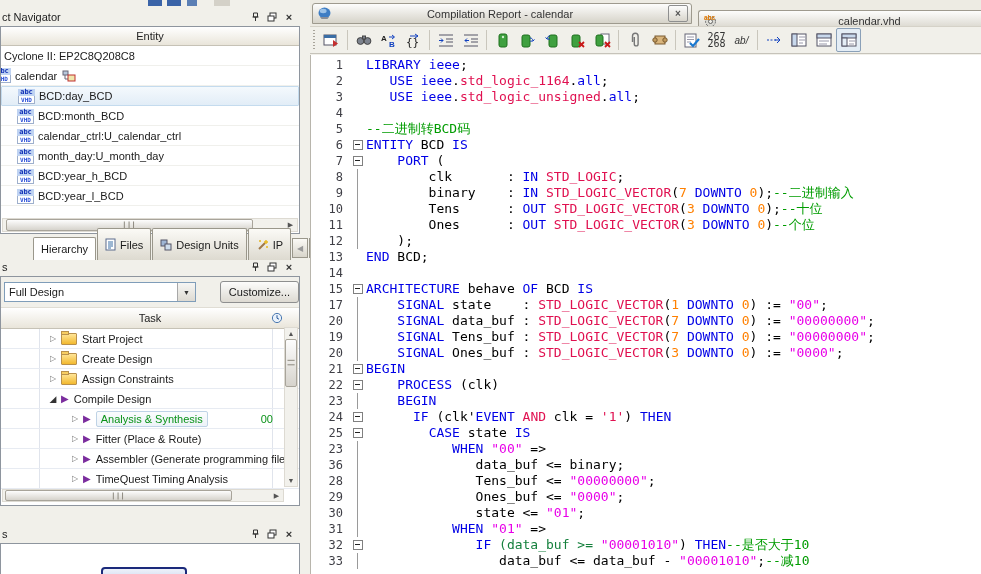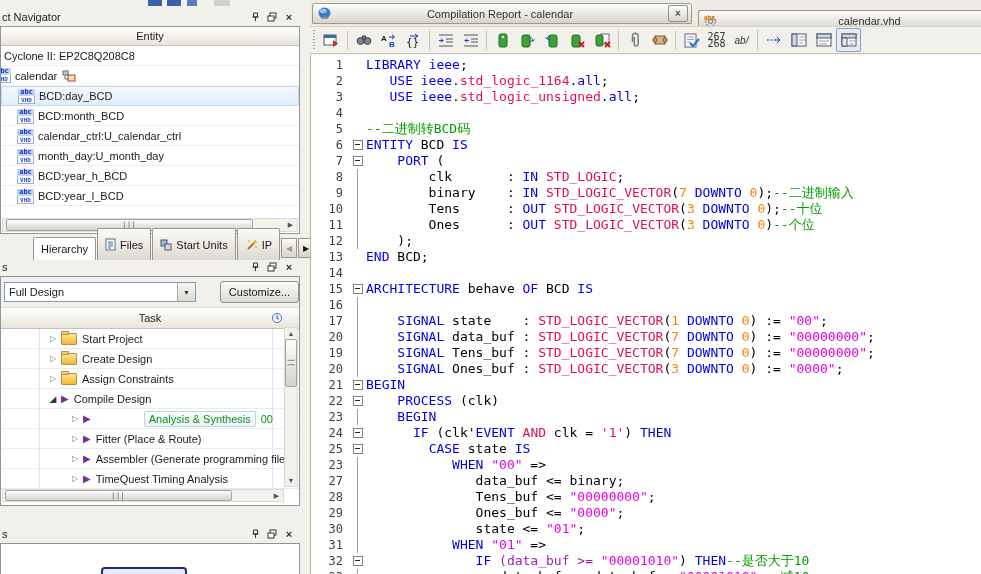--- a/index.html
+++ b/index.html
@@ -47,21 +47,21 @@
        display:flex;align-items:center;font-size:11px;}
   .task-row{height:20px;display:flex;align-items:center;border-bottom:1px solid #E7EBF2;box-sizing:border-box;white-space:nowrap;position:relative;}
   .exp{width:12px;text-align:center;font-size:8px;color:#7A7A7A;flex:0 0 auto;}
   .exp.open{color:#333;font-size:9px;}
   .icon-folder{width:14px;height:10px;background:linear-gradient(#FFE598,#F2B92F);border:1px solid #B9914C;
                border-radius:1px;position:relative;margin:0 5px 0 2px;flex:0 0 auto;}
   .icon-folder::before{content:"";position:absolute;top:-3px;left:-1px;width:6px;height:2px;
                 background:#F7CE63;border:1px solid #B9914C;}
   .icon-play{color:#7B2D9E;font-size:10px;margin:0 5px 0 2px;flex:0 0 auto;line-height:10px;}
   .sel-box{border:1px solid #BFD3E6;background:linear-gradient(#FBFCFD,#EDF3F8);border-radius:2px;
-           padding:1px 4px;color:#0A9218;margin-left:48px;}
+           padding:1px 4px;color:#0A9218;}
   .task-time{position:absolute;right:26px;color:#0A9218;}
   .vgrid{position:absolute;top:0;bottom:0;width:1px;background:#E0E4EC;}
   
   .scol{display:flex;align-items:center;justify-content:center;gap:5px;border-right:1px solid #C6C2B6;
         box-sizing:border-box;height:100%;}
   
   .wtitle{height:21px;background:linear-gradient(#FDFDFC,#D6D3C9);border:1px solid #9E9A8E;
           border-radius:3px 3px 0 0;display:flex;align-items:center;box-sizing:border-box;}
   .wtitle .wt{flex:1;text-align:center;font-size:11px;color:#333;white-space:nowrap;overflow:hidden;}
   .wicon{margin-left:4px;flex:0 0 auto;display:flex;}
@@ -202,21 +202,21 @@
         </span>
         <span>Files</span>
       </div>
       <div class="ntab">
         <span style="display: inline-flex;">
           <svg width="12" height="12" viewBox="0 0 12 12">
             <rect x="1" y="1" width="6" height="6" fill="#9FB6D4" stroke="#556"></rect>
             <rect x="5" y="5" width="6" height="6" fill="#CEDDEC" stroke="#556"></rect>
           </svg>
         </span>
-        <span>Start Units</span>
+        <span>Design Units</span>
       </div>
       <div class="ntab">
         <span style="display: inline-flex;">
           <svg width="13" height="13" viewBox="0 0 13 13">
             <line x1="3" y1="11" x2="9" y2="5" stroke="#A0784A" stroke-width="2"></line>
             <path d="M10 2v4M8 4h4" stroke="#E8B820" stroke-width="1.4"></path>
             <path d="M4 2v2M3 3h2M11 8v2M10 9h2" stroke="#E8B820"></path>
           </svg>
         </span>
         <span>IP</span>
@@ -576,25 +576,20 @@
       <span class="ln">14</span>
       <span class="fd"></span>
       <span class="tx"></span>
     </div>
     <div class="cl">
       <span class="ln">15</span>
       <span class="fd m"></span>
       <span class="tx"><span style="color: rgb(0, 0, 230);">ARCHITECTURE</span><span style="color: rgb(0, 0, 0);"> behave </span><span style="color: rgb(0, 0, 230);">OF</span><span style="color: rgb(0, 0, 0);"> BCD </span><span style="color: rgb(0, 0, 230);">IS</span></span>
     </div>
     <div class="cl">
-      <span class="ln">16</span>
-      <span class="fd l"></span>
-      <span class="tx"></span>
-    </div>
-    <div class="cl">
       <span class="ln">17</span>
       <span class="fd l"></span>
       <span class="tx"><span style="color: rgb(0, 0, 0);">    </span><span style="color: rgb(0, 0, 230);">SIGNAL</span><span style="color: rgb(0, 0, 0);"> state    : </span><span style="color: rgb(224, 16, 80);">STD_LOGIC_VECTOR</span><span style="color: rgb(0, 0, 0);">(</span><span style="color: rgb(255, 128, 0);">1</span><span style="color: rgb(0, 0, 0);"> </span><span style="color: rgb(0, 0, 230);">DOWNTO</span><span style="color: rgb(0, 0, 0);"> </span><span style="color: rgb(255, 128, 0);">0</span><span style="color: rgb(0, 0, 0);">) := </span><span style="color: rgb(232, 0, 232);">"00"</span><span style="color: rgb(0, 0, 0);">;</span></span>
     </div>
     <div class="cl">
       <span class="ln">20</span>
       <span class="fd l"></span>
       <span class="tx"><span style="color: rgb(0, 0, 0);">    </span><span style="color: rgb(0, 0, 230);">SIGNAL</span><span style="color: rgb(0, 0, 0);"> data_buf : </span><span style="color: rgb(224, 16, 80);">STD_LOGIC_VECTOR</span><span style="color: rgb(0, 0, 0);">(</span><span style="color: rgb(255, 128, 0);">7</span><span style="color: rgb(0, 0, 0);"> </span><span style="color: rgb(0, 0, 230);">DOWNTO</span><span style="color: rgb(0, 0, 0);"> </span><span style="color: rgb(255, 128, 0);">0</span><span style="color: rgb(0, 0, 0);">) := </span><span style="color: rgb(232, 0, 232);">"00000000"</span><span style="color: rgb(0, 0, 0);">;</span></span>
     </div>
     <div class="cl">
@@ -631,21 +626,21 @@
       <span class="ln">25</span>
       <span class="fd m"></span>
       <span class="tx"><span style="color: rgb(0, 0, 0);">        </span><span style="color: rgb(0, 0, 230);">CASE</span><span style="color: rgb(0, 0, 0);"> state </span><span style="color: rgb(0, 0, 230);">IS</span></span>
     </div>
     <div class="cl">
       <span class="ln">23</span>
       <span class="fd l"></span>
       <span class="tx"><span style="color: rgb(0, 0, 0);">           </span><span style="color: rgb(0, 0, 230);">WHEN</span><span style="color: rgb(0, 0, 0);"> </span><span style="color: rgb(232, 0, 232);">"00"</span><span style="color: rgb(0, 0, 0);"> =&gt;</span></span>
     </div>
     <div class="cl">
-      <span class="ln">27</span>
+      <span class="ln">36</span>
       <span class="fd l"></span>
       <span class="tx"><span style="color: rgb(0, 0, 0);">              data_buf &lt;= binary;</span></span>
     </div>
     <div class="cl">
       <span class="ln">28</span>
       <span class="fd l"></span>
       <span class="tx"><span style="color: rgb(0, 0, 0);">              Tens_buf &lt;= </span><span style="color: rgb(232, 0, 232);">"00000000"</span><span style="color: rgb(0, 0, 0);">;</span></span>
     </div>
     <div class="cl">
       <span class="ln">29</span>
@@ -658,20 +653,20 @@
       <span class="tx"><span style="color: rgb(0, 0, 0);">              state &lt;= </span><span style="color: rgb(232, 0, 232);">"01"</span><span style="color: rgb(0, 0, 0);">;</span></span>
     </div>
     <div class="cl">
       <span class="ln">31</span>
       <span class="fd l"></span>
       <span class="tx"><span style="color: rgb(0, 0, 0);">           </span><span style="color: rgb(0, 0, 230);">WHEN</span><span style="color: rgb(0, 0, 0);"> </span><span style="color: rgb(232, 0, 232);">"01"</span><span style="color: rgb(0, 0, 0);"> =&gt;</span></span>
     </div>
     <div class="cl">
       <span class="ln">32</span>
       <span class="fd m"></span>
-      <span class="tx"><span style="color: rgb(0, 0, 0);">              </span><span style="color: rgb(0, 0, 230);">IF</span><span style="color: #a21caf;"> (data_buf &gt;= </span><span style="color: rgb(232, 0, 232);">"00001010"</span><span style="color: rgb(0, 0, 0);">) </span><span style="color: rgb(0, 0, 230);">THEN</span><span style="color: rgb(0, 156, 0);">--是否大于10</span></span>
+      <span class="tx"><span style="color: rgb(0, 0, 0);">              </span><span style="color: rgb(0, 0, 230);">IF</span><span style="color: #15803d;"> (data_buf &gt;= </span><span style="color: rgb(232, 0, 232);">"00001010"</span><span style="color: rgb(0, 0, 0);">) </span><span style="color: rgb(0, 0, 230);">THEN</span><span style="color: rgb(0, 156, 0);">--是否大于10</span></span>
     </div>
     <div class="cl">
       <span class="ln">33</span>
       <span class="fd l"></span>
       <span class="tx"><span style="color: rgb(0, 0, 0);">                 data_buf &lt;= data_buf - </span><span style="color: rgb(232, 0, 232);">"00001010"</span><span style="color: rgb(0, 0, 0);">;</span><span style="color: rgb(0, 156, 0);">--减10</span></span>
     </div>
   </div>
 
 </body></html>

